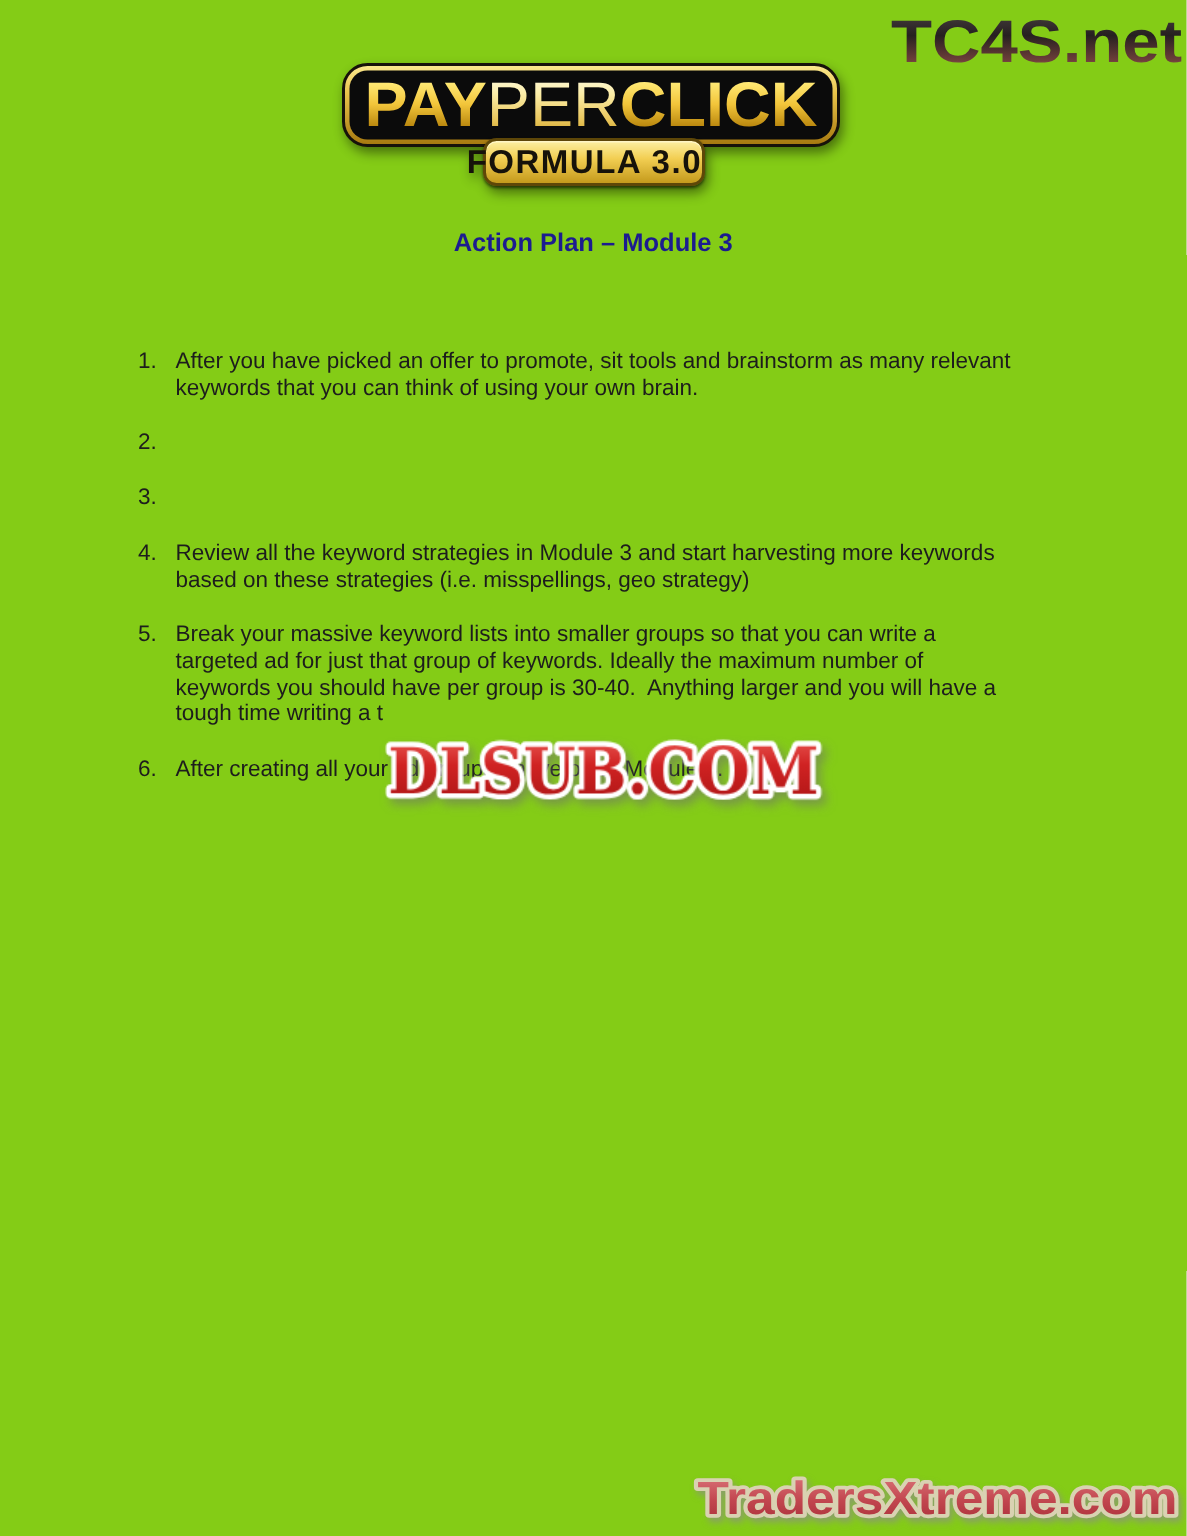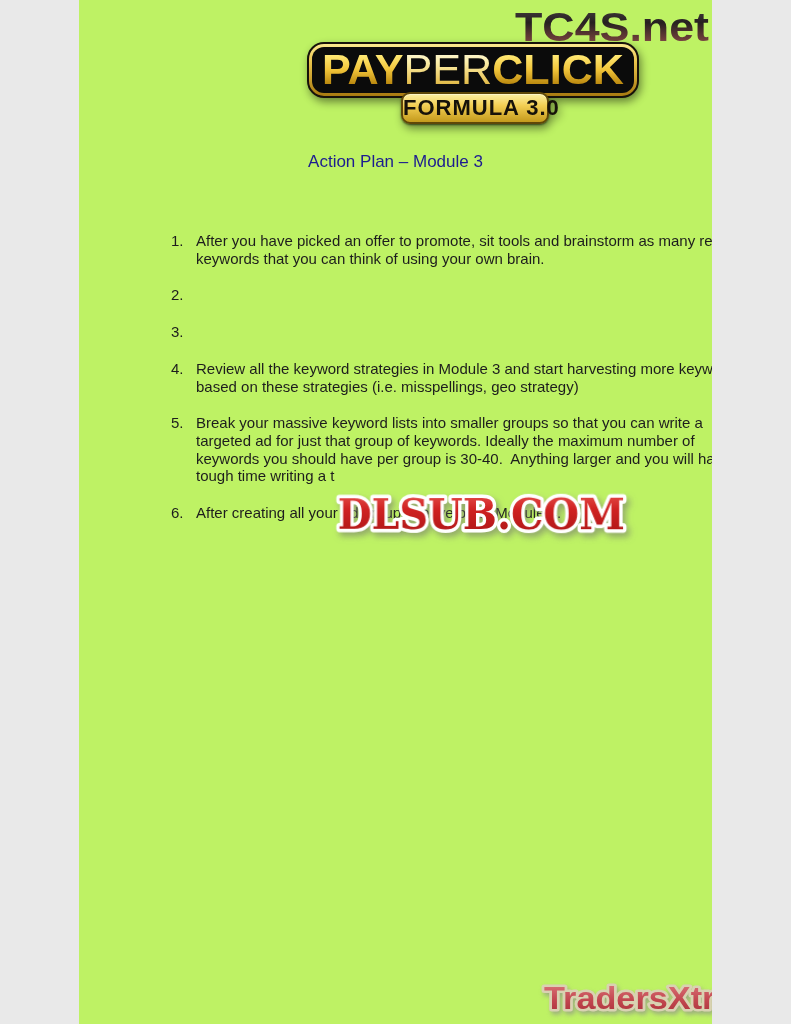--- a/index.html
+++ b/index.html
@@ -1,18 +1,18 @@
 <!DOCTYPE html>
 <html><head>
 <meta charset="utf-8">
 <style>
   * { margin:0; padding:0; box-sizing:border-box; }
   html,body { background:#e9e9e9; }
   .page {
-    position:relative; width:633px; height:1024px; background:#bef264;
+    position:relative; width:791px; height:1024px; background:#84cc16;
     margin:0 auto; overflow:hidden;
     font-family:"Liberation Sans", sans-serif; color:#1d1d1d;
   }
 
   
   .tc4s { position:absolute; top:4px; right:0px; width:200px; height:48px; }
 
   
   .ppc {
     position:absolute; left:228px; top:42px; width:332px; height:84px;
@@ -25,31 +25,31 @@
   }
   .ppc-badge-inner {
     width:100%; height:100%; background:#0b0b0b; border-radius:12px;
     display:flex; align-items:flex-start; justify-content:center; overflow:hidden;
   }
   .formula-badge {
     position:absolute; left:94px; top:50px; width:148px; height:32px;
     background:linear-gradient(180deg,#fdf0a2 0%,#f2ce52 42%,#c49a1c 100%);
     border:2px solid #5e4708; border-radius:9px;
     box-shadow:inset 0 1px 0 #fff6c6, 0 1px 2px rgba(0,0,0,0.55);
-    display:flex; align-items:center; justify-content:flex-start;
+    display:flex; align-items:center; justify-content:flex-end;
   }
   .formula-badge span {
     font-size:22px; font-weight:bold; color:#16120a; letter-spacing:1px;
     white-space:nowrap;
   }
 
   
   .title, .subtitle {
     position:absolute; left:0; width:100%; text-align:center;
-    font-size:17px; font-weight:normal; color:#1c1c90;
+    font-size:17px; font-weight:bold; color:#1c1c90;
   }
   .title { top:152px; }
   .subtitle { top:194px; }
 
   
   .list { position:absolute; left:92px; top:232px; width:616px;
           font-size:15px; line-height:17.7px; color:#1d1d1d; }
   .item { display:flex; margin-bottom:19px; }
   .item .num { width:25px; flex:none; }
   .item .txt { white-space:pre; }

